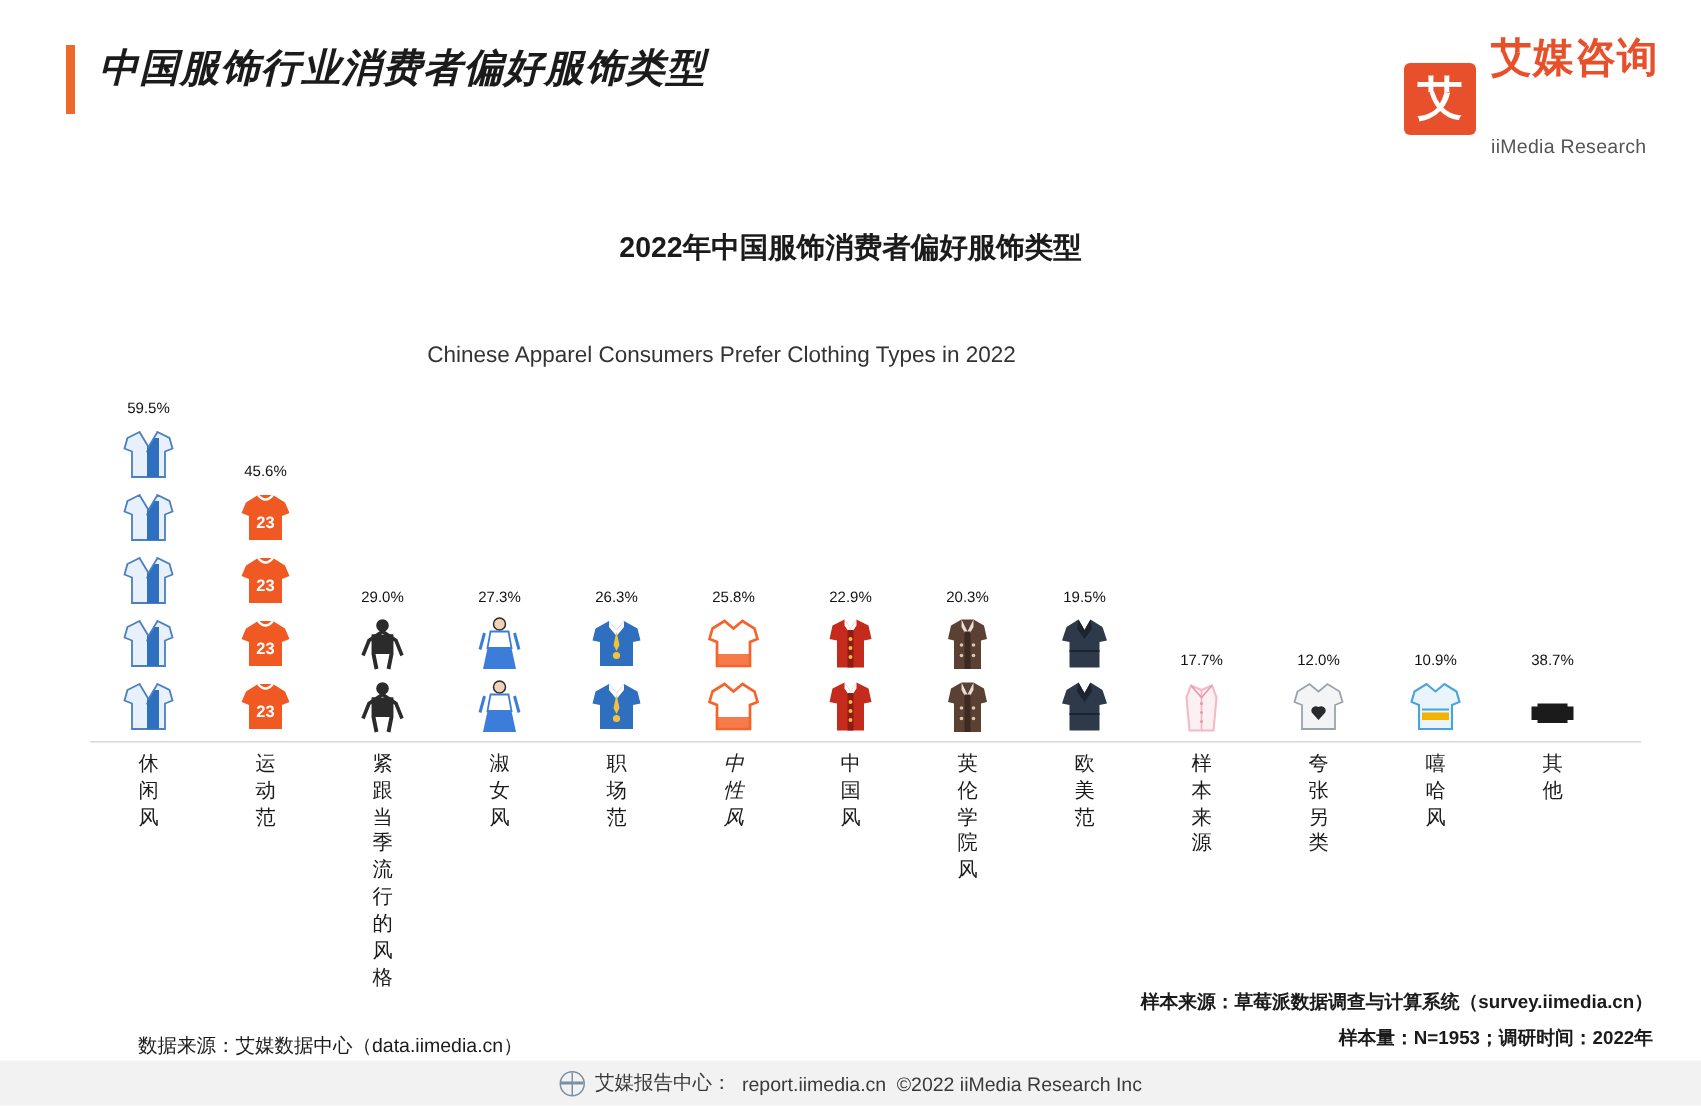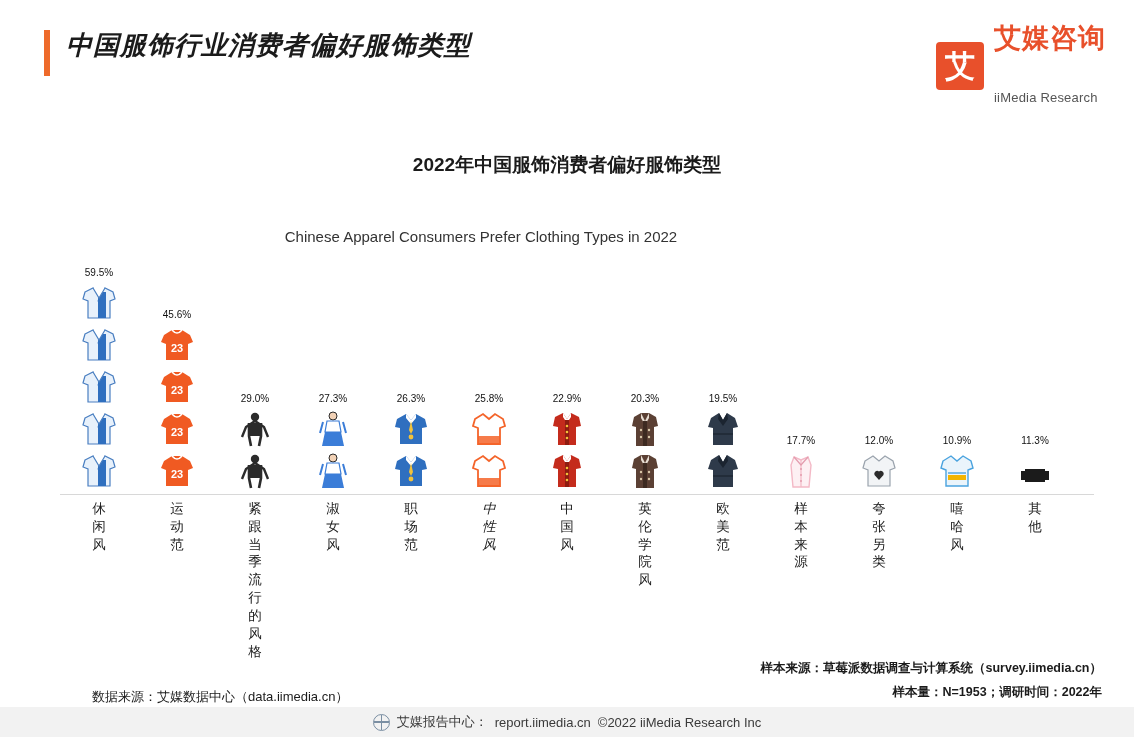--- a/index.html
+++ b/index.html
@@ -448,21 +448,21 @@
       <div class="val">10.9%</div>
       <div class="stack">
         <span class="icon-wrap" style="height: 42px;"><svg width="44" height="38" viewBox="0 0 44 38">
             <path d="M8 9 L16 4 L22 9 L28 4 L36 9 L38 16 L33 18 L33 34 L11 34 L11 18 L6 16 Z" fill="#eaf4fb" stroke="#4aa3df" stroke-width="1.4"></path>
             <rect x="13" y="23" width="18" height="5" fill="#f3b400"></rect>
             <path d="M13 21 L31 21" stroke="#4aa3df" stroke-width="1.4"></path>
           </svg></span>
       </div>
     </div>
     <div class="col" style="left: 936px; height: 258px;">
-      <div class="val">11.3%</div>
+      <div class="val">38.7%</div>
       <div class="stack">
         <span class="icon-wrap" style="height: 42px;"><svg width="44" height="38" viewBox="0 0 44 38">
             <rect x="12" y="17" width="20" height="13" fill="#1b1b1b"></rect>
             <rect x="8" y="19" width="5" height="9" fill="#1b1b1b"></rect>
             <rect x="31" y="19" width="5" height="9" fill="#1b1b1b"></rect>
           </svg></span>
       </div>
     </div>
   </div>
 

